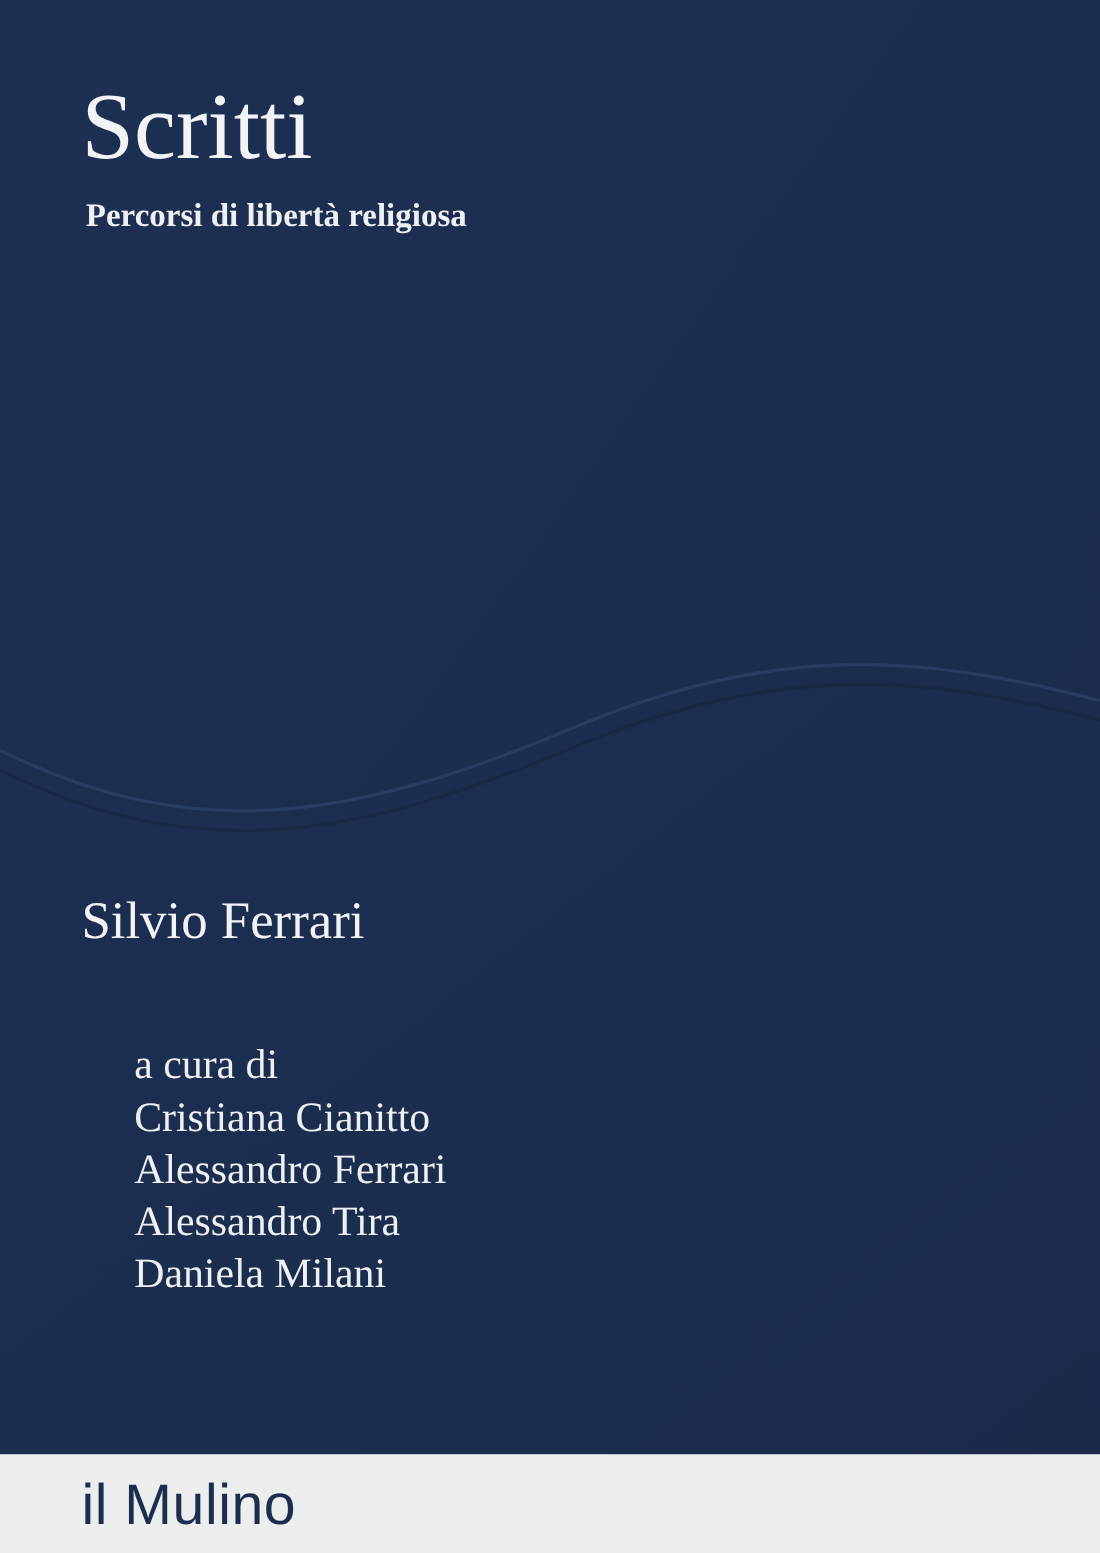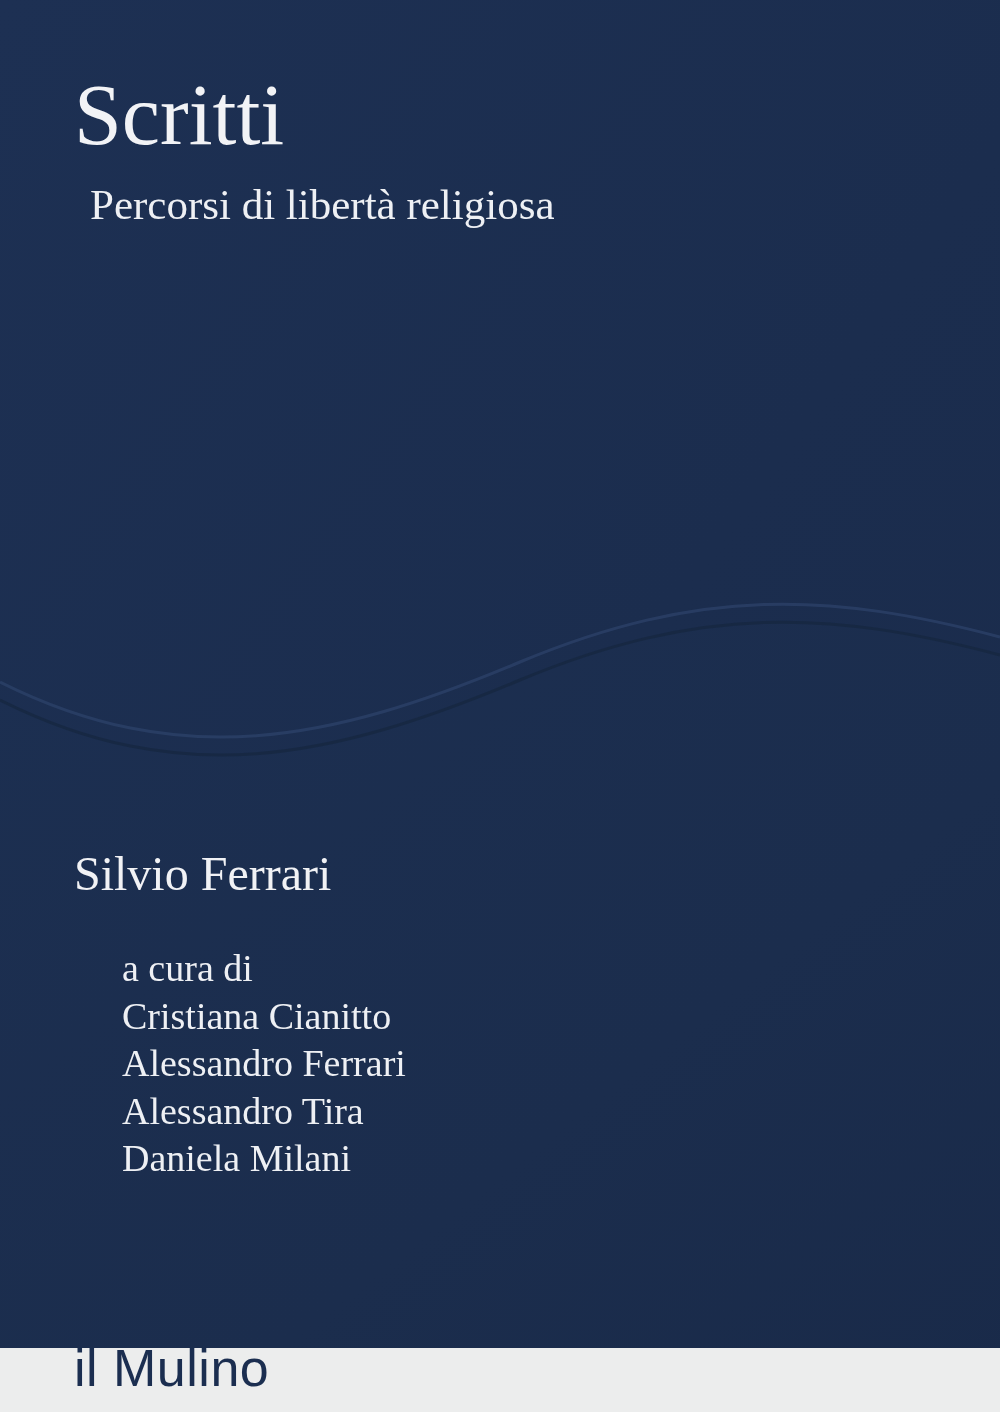--- a/index.html
+++ b/index.html
@@ -37,30 +37,30 @@
   .title {
     color: #f2f3f6;
     font-size: 86px;
     line-height: 1.0;
     letter-spacing: 0px;
     margin: 0 0 18px 0;
     font-weight: normal;
   }
   .subtitle {
     color: #eef0f4;
-    font-size: 43px;
+    font-size: 30px;
     line-height: 1.36;
-    margin: 16px;
-    font-weight: normal;
+    margin: 4px;
+    font-weight: bold;
     max-width: 620px;
   }
   .author {
     position: absolute;
     left: 74px;
-    top: 848px;
+    top: 812px;
     color: #f1f2f5;
     font-size: 48px;
     line-height: 1.1;
   }
   .editors {
     position: absolute;
     left: 74px;
     top: 945px;
     color: #eef0f4;
     font-size: 38px;
@@ -71,21 +71,21 @@
     display: block;
   }
   .editors .ed-name {
     display: block;
   }
   .footer {
     position: absolute;
     left: 0;
     right: 0;
     bottom: 0;
-    height: 64px;
+    height: 90px;
     background: #eceded;
     z-index: 6;
   }
   .publisher {
     position: absolute;
     left: 74px;
     bottom: 14px;
     color: #1b2e50;
     font-size: 52px;
     letter-spacing: 0.5px;

